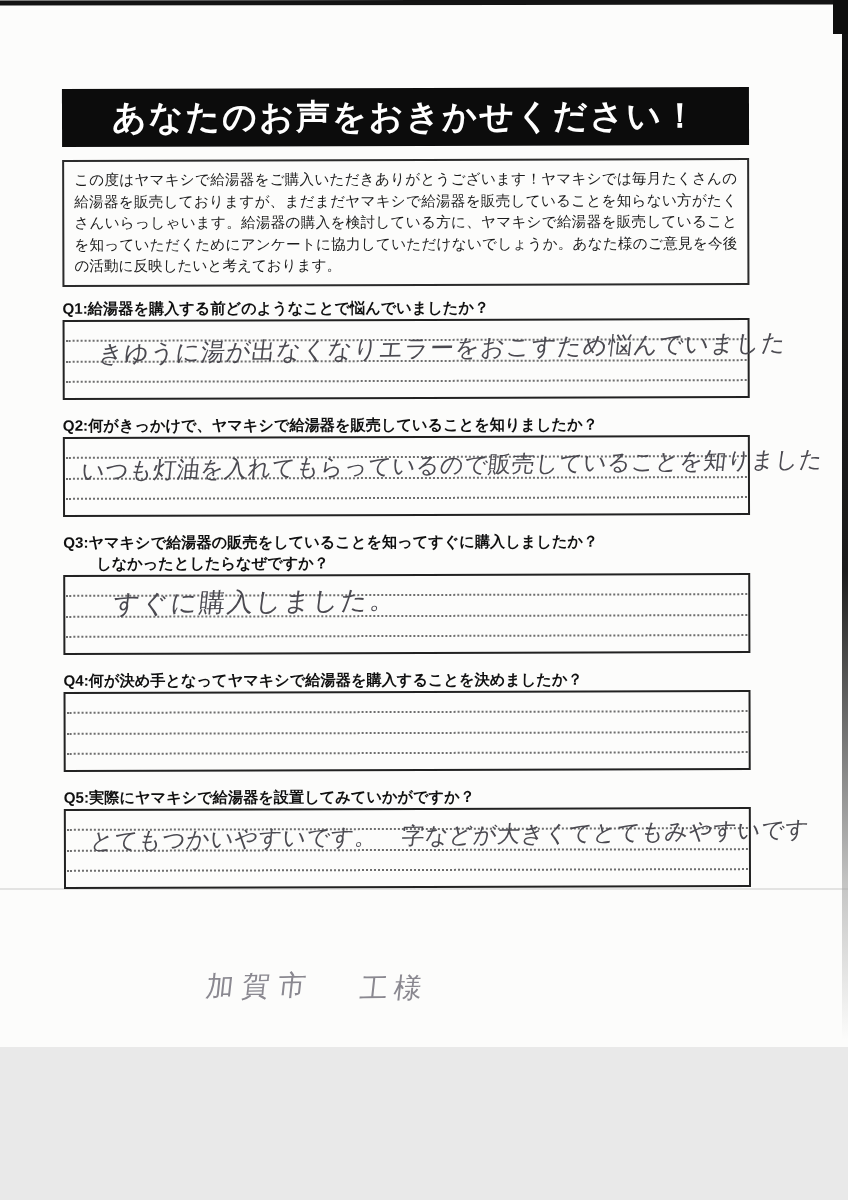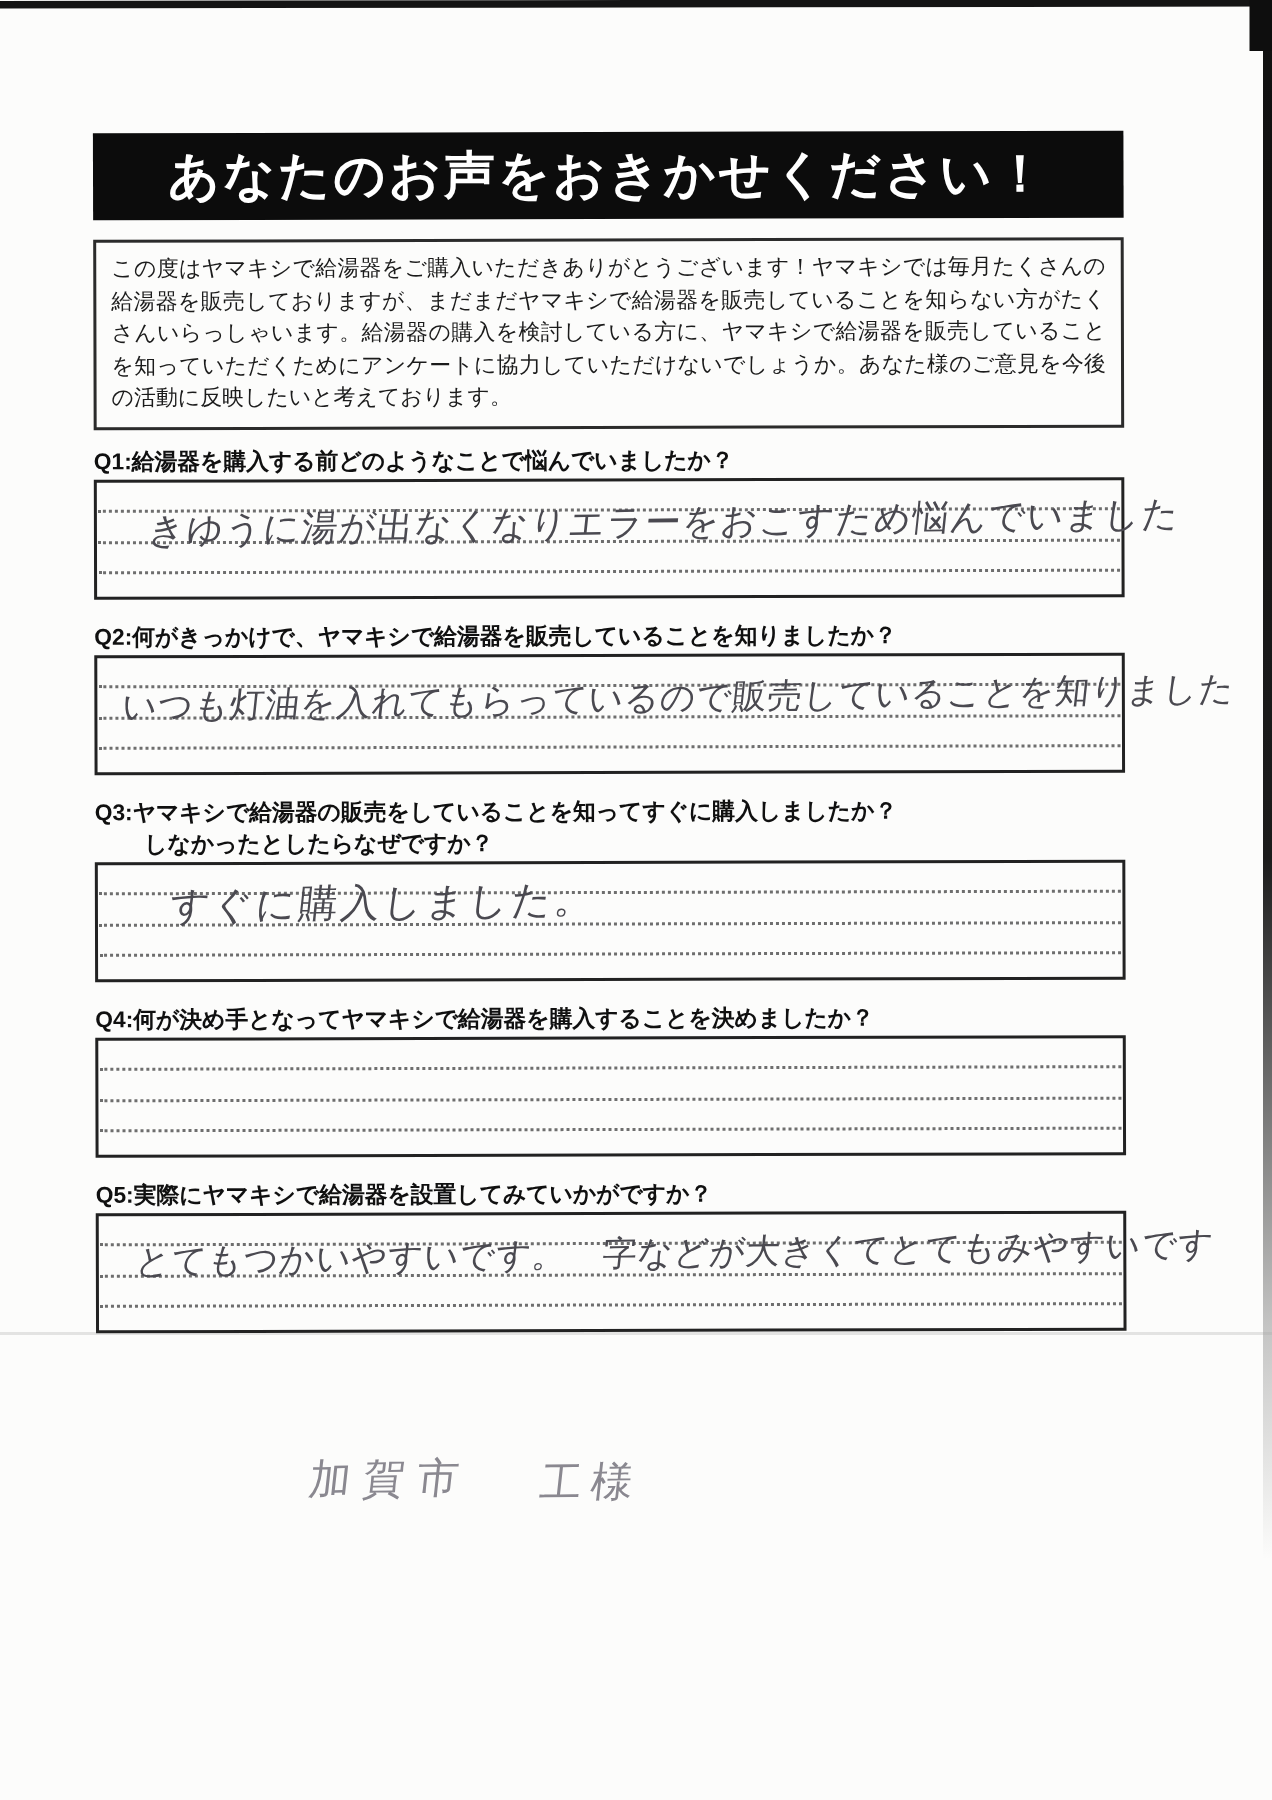--- a/index.html
+++ b/index.html
@@ -2,21 +2,21 @@
 <html><head>
 <meta charset="utf-8">
 <style>
   html,body{margin:0;padding:0;}
   body{
     background:#e9e9e9;
     font-family:"Liberation Sans","DejaVu Sans",sans-serif;
   }
   .page{
     position:relative;
-    width:848px;height:1200px;
+    width:848px;height:1047px;
     background:#fcfcfb;
     overflow:hidden;
     margin:0 auto;
   }
   
   .scan-edge-top{
     position:absolute;top:0;left:0;width:100%;height:5px;
     background:#141414;
     transform:rotate(-0.08deg);
   }

